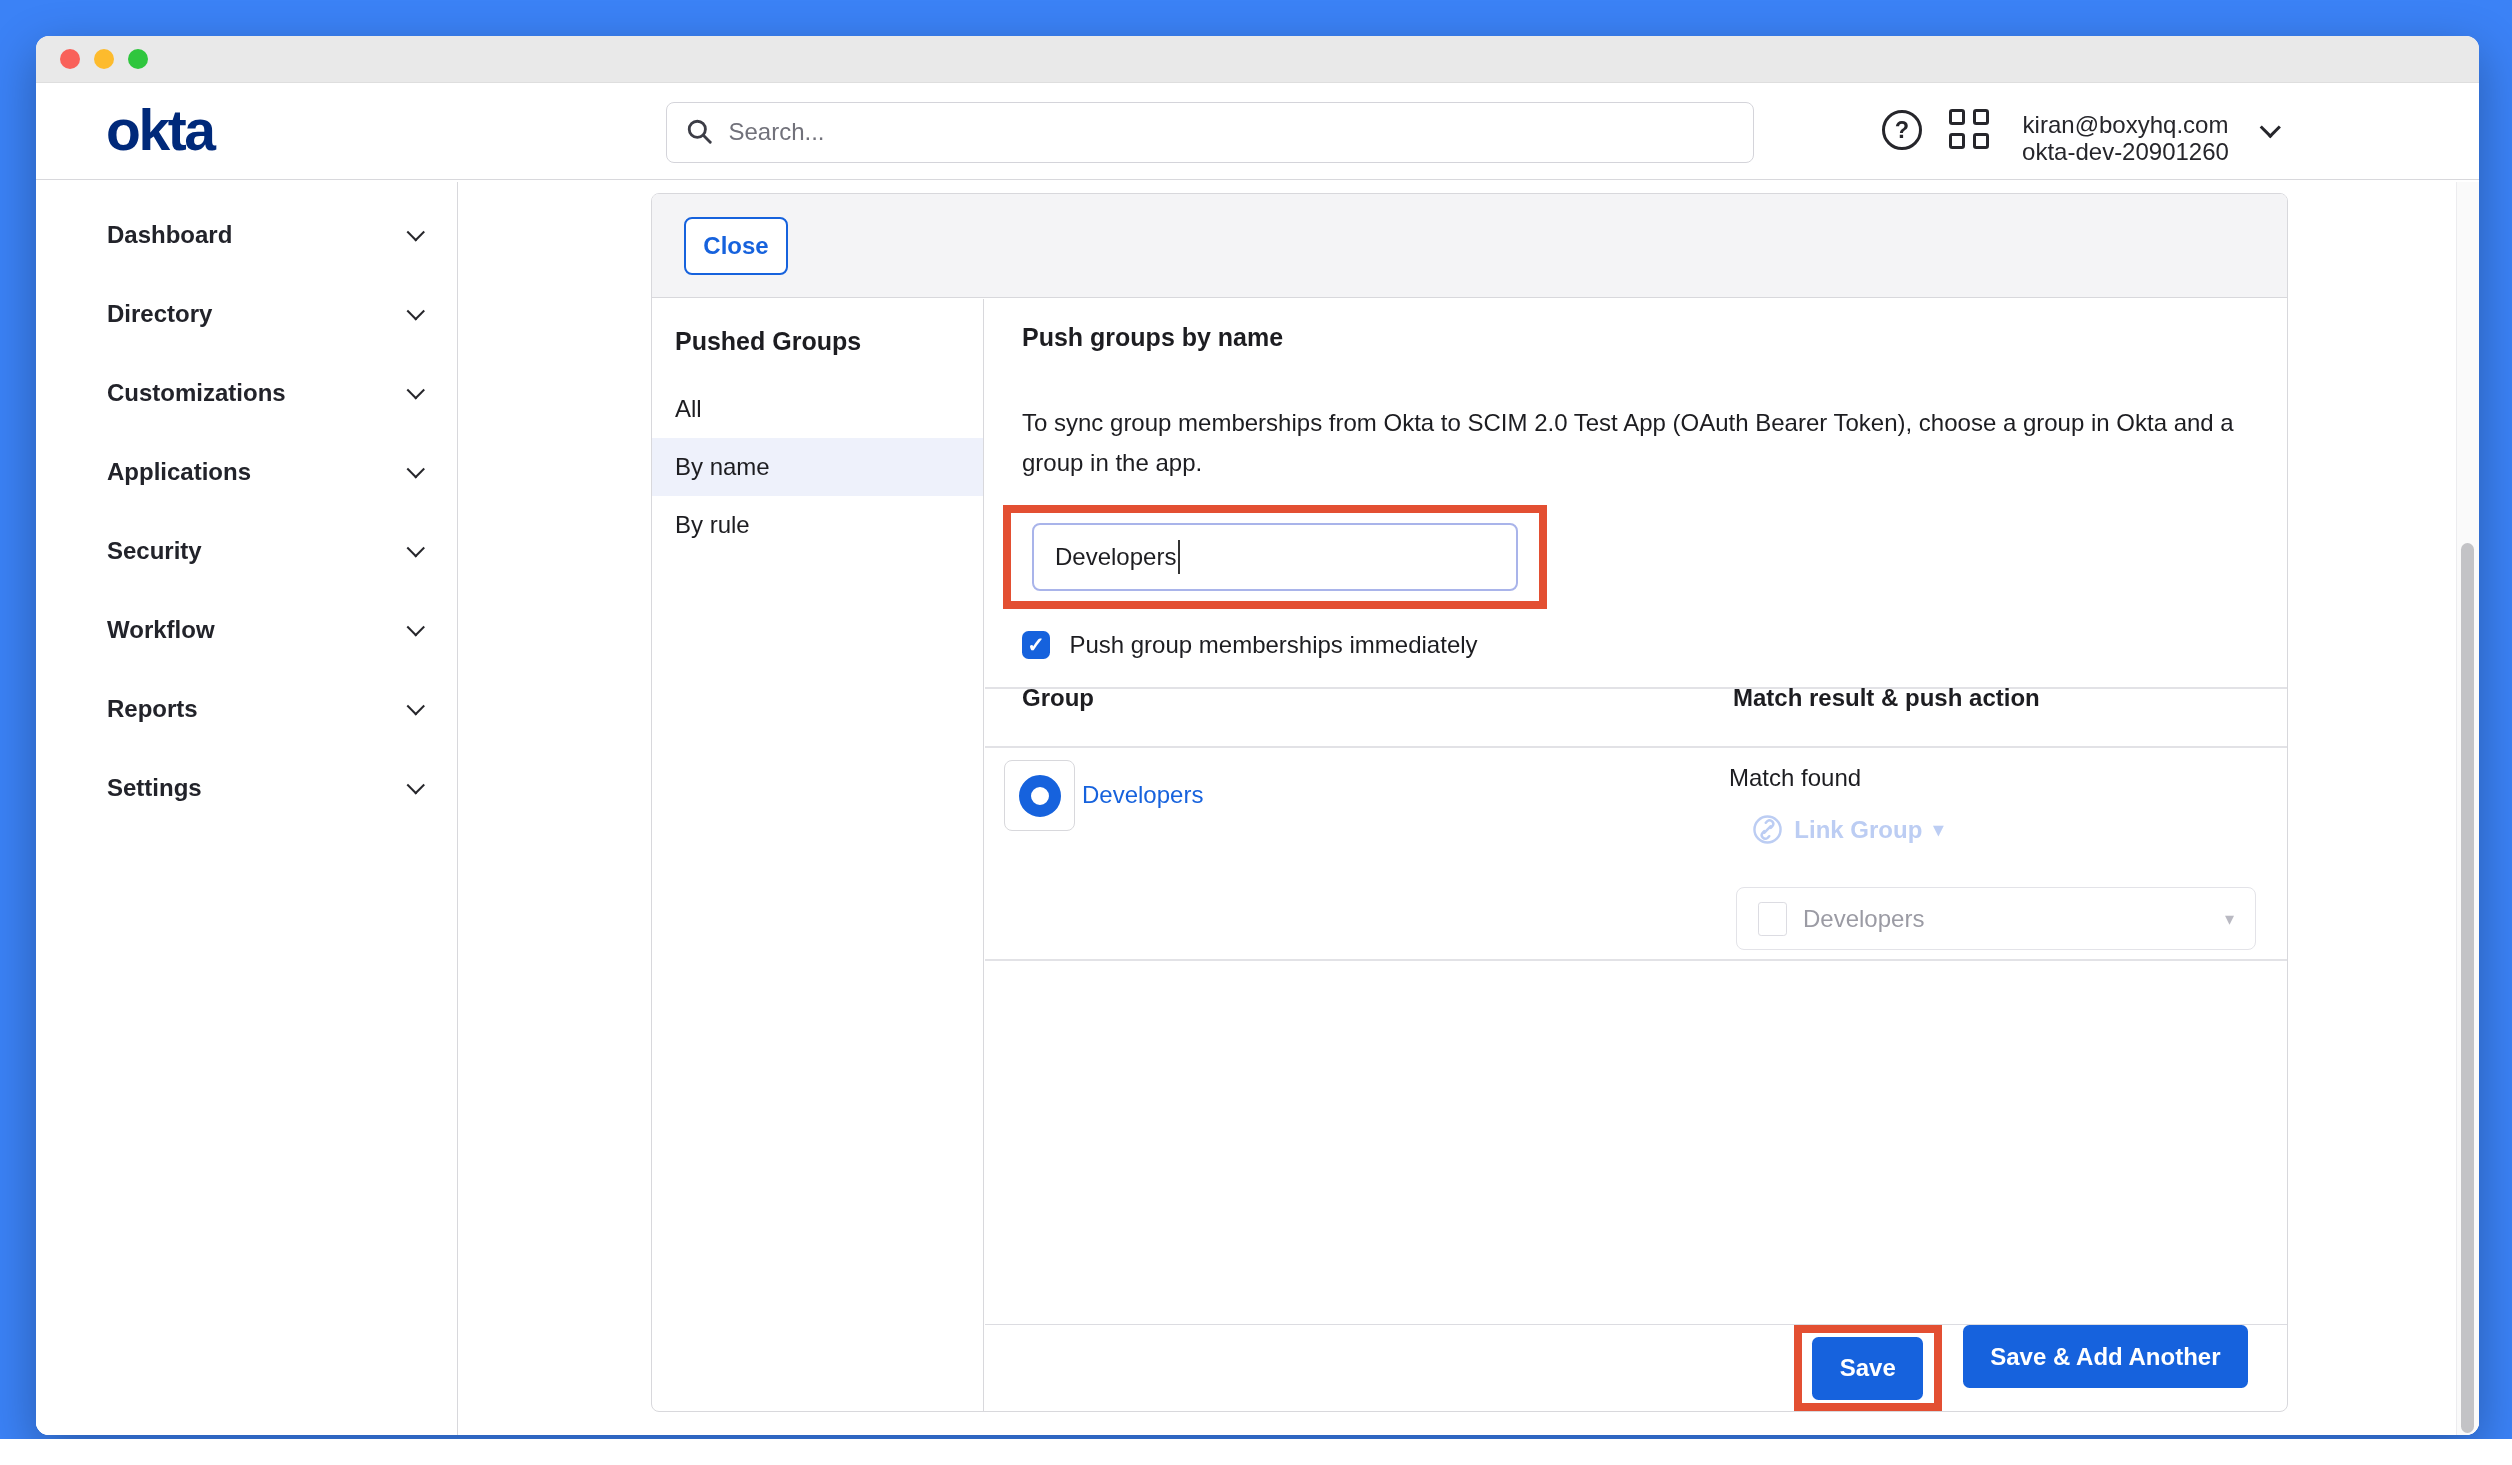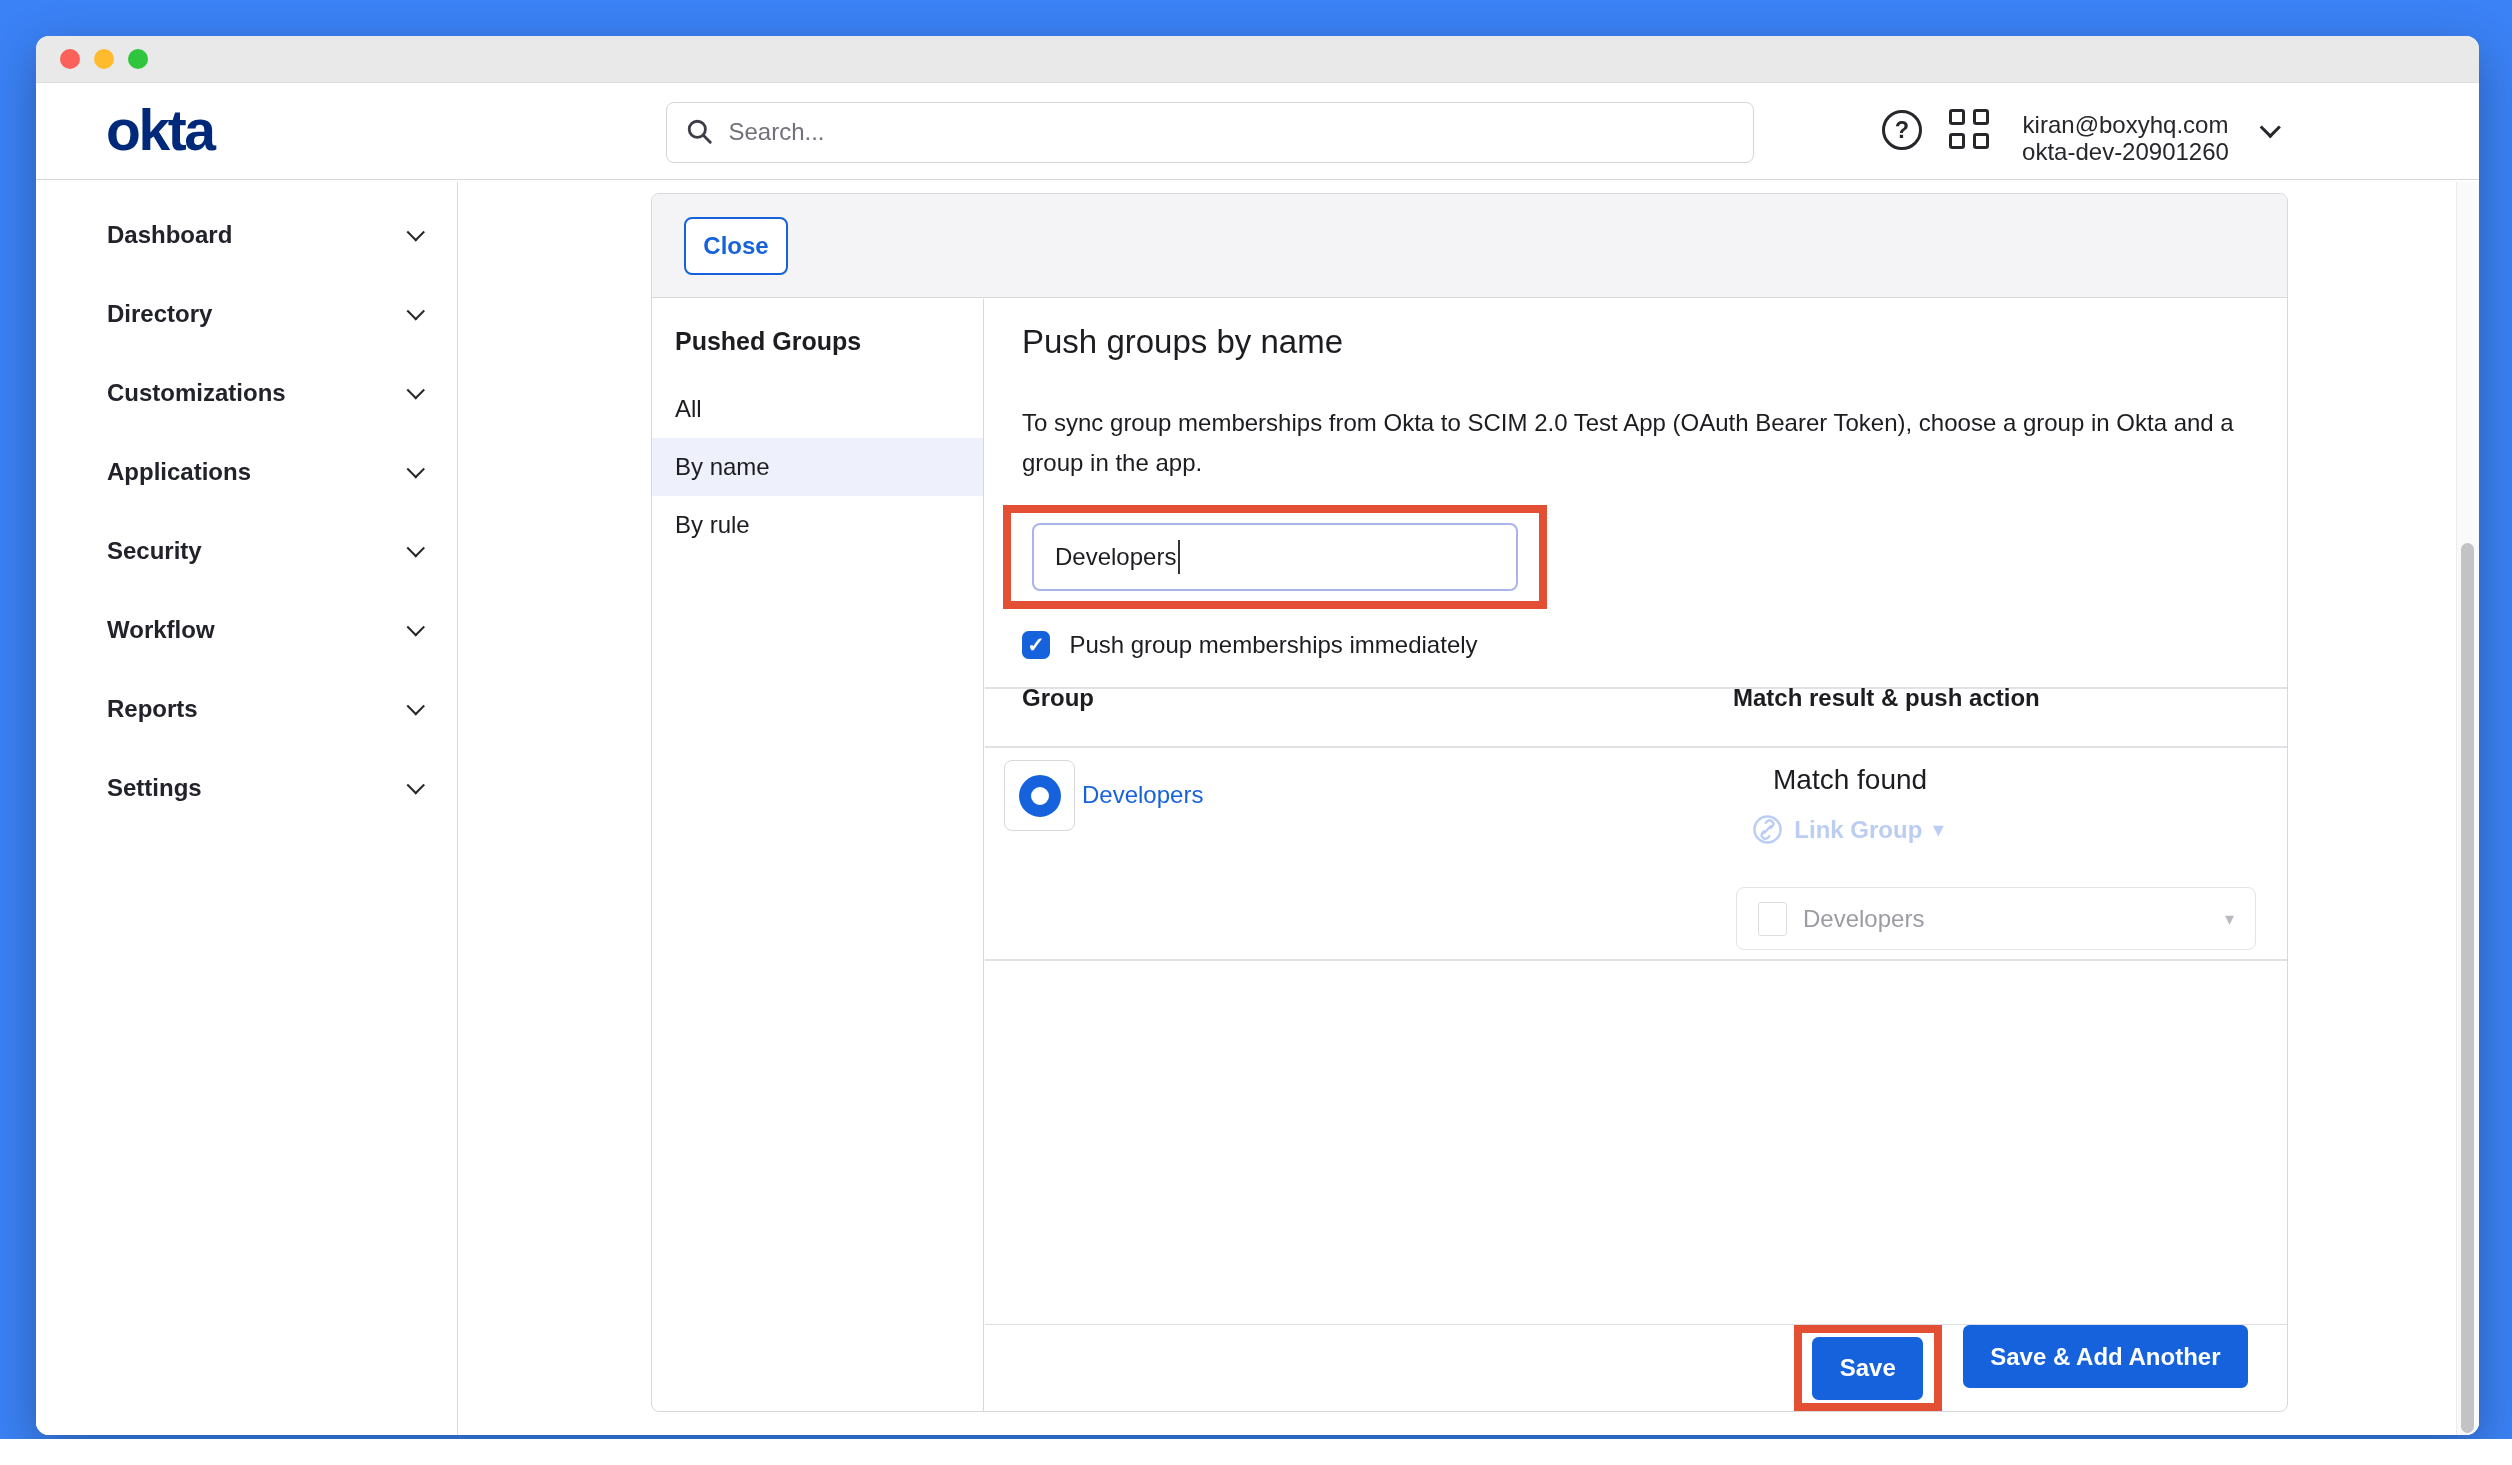--- a/index.html
+++ b/index.html
@@ -73,21 +73,21 @@
 
   .pg-nav { position:absolute; left:0; top:105px; bottom:0; width:332px;
             border-right:1.6px solid #d8d8dc; }
   .pg-nav-title { position:absolute; left:23px; top:27.5px; font-size:25px; font-weight:700; }
   .pg-nav-list { position:absolute; left:0; right:0; top:81px; }
   .pg-nav-item { height:58px; display:flex; align-items:center; padding-left:23px;
                  font-size:24px; color:#1d1d21; cursor:pointer; }
   .pg-nav-item.active { background:#eef1fb; }
 
   .pg-main { position:absolute; left:333px; top:105px; right:0; bottom:0; }
-  .pg-title { position:absolute; left:37px; top:24px; font-size:33px; font-weight:400; }
+  .pg-title { position:absolute; left:37px; top:24px; font-size:25px; font-weight:700; }
   .pg-desc { position:absolute; left:37px; top:104px; width:1238px; font-size:24px;
              line-height:40px; color:#1d1d21; }
 
   .anno { border:8px solid #e34f32; }
   .anno-input { position:absolute; left:18px; top:206px; padding:9.7px 21px; }
   .group-input { width:486px; height:68px; border:2.4px solid #a9b4ea; border-radius:8px;
                  background:#fff; display:flex; align-items:center; padding-left:21px;
                  font-size:24px; color:#1d1d21; }
   .caret-bar { display:inline-block; width:2.4px; height:34px; background:#333; margin-left:1.6px; }
 
@@ -105,21 +105,21 @@
   .th { position:absolute; top:385px; font-size:24px; font-weight:700; }
   .th-group { left:37px; }
   .th-match { left:748px; }
 
   .group-tile { position:absolute; left:19.4px; top:461px; width:71px; height:71px;
                 background:#fff; border:1.6px solid #d8d8dc; border-radius:8px;
                 display:flex; align-items:center; justify-content:center; }
   .donut { width:42px; height:42px; border:12px solid #1662dd; border-radius:50%; }
   .group-link { position:absolute; left:97px; top:482px; font-size:24px; color:#1662dd;
                 text-decoration:none; cursor:pointer; }
-  .match-found { position:absolute; left:788px; top:465px; font-size:28px; }
+  .match-found { position:absolute; left:744px; top:465px; font-size:24px; }
 
   .link-group { position:absolute; left:767px; top:515px; display:flex; align-items:center;
                 gap:11.3px; color:#bccdf3; font-size:24px; font-weight:700; cursor:default; }
   .link-group .lg-caret { font-size:19.4px; }
 
   .dropdown { position:absolute; left:751px; top:588px; width:520px; height:63px;
               border:1.6px solid #e3e3e8; border-radius:8px; display:flex; align-items:center;
               padding:0 21px; gap:16px; color:#9b9ba4; font-size:24px; background:#fff; }
   .dd-tile { width:29px; height:34px; border:1.6px solid #dcdce2; border-radius:3.2px; }
   .dd-label { flex:1; }

